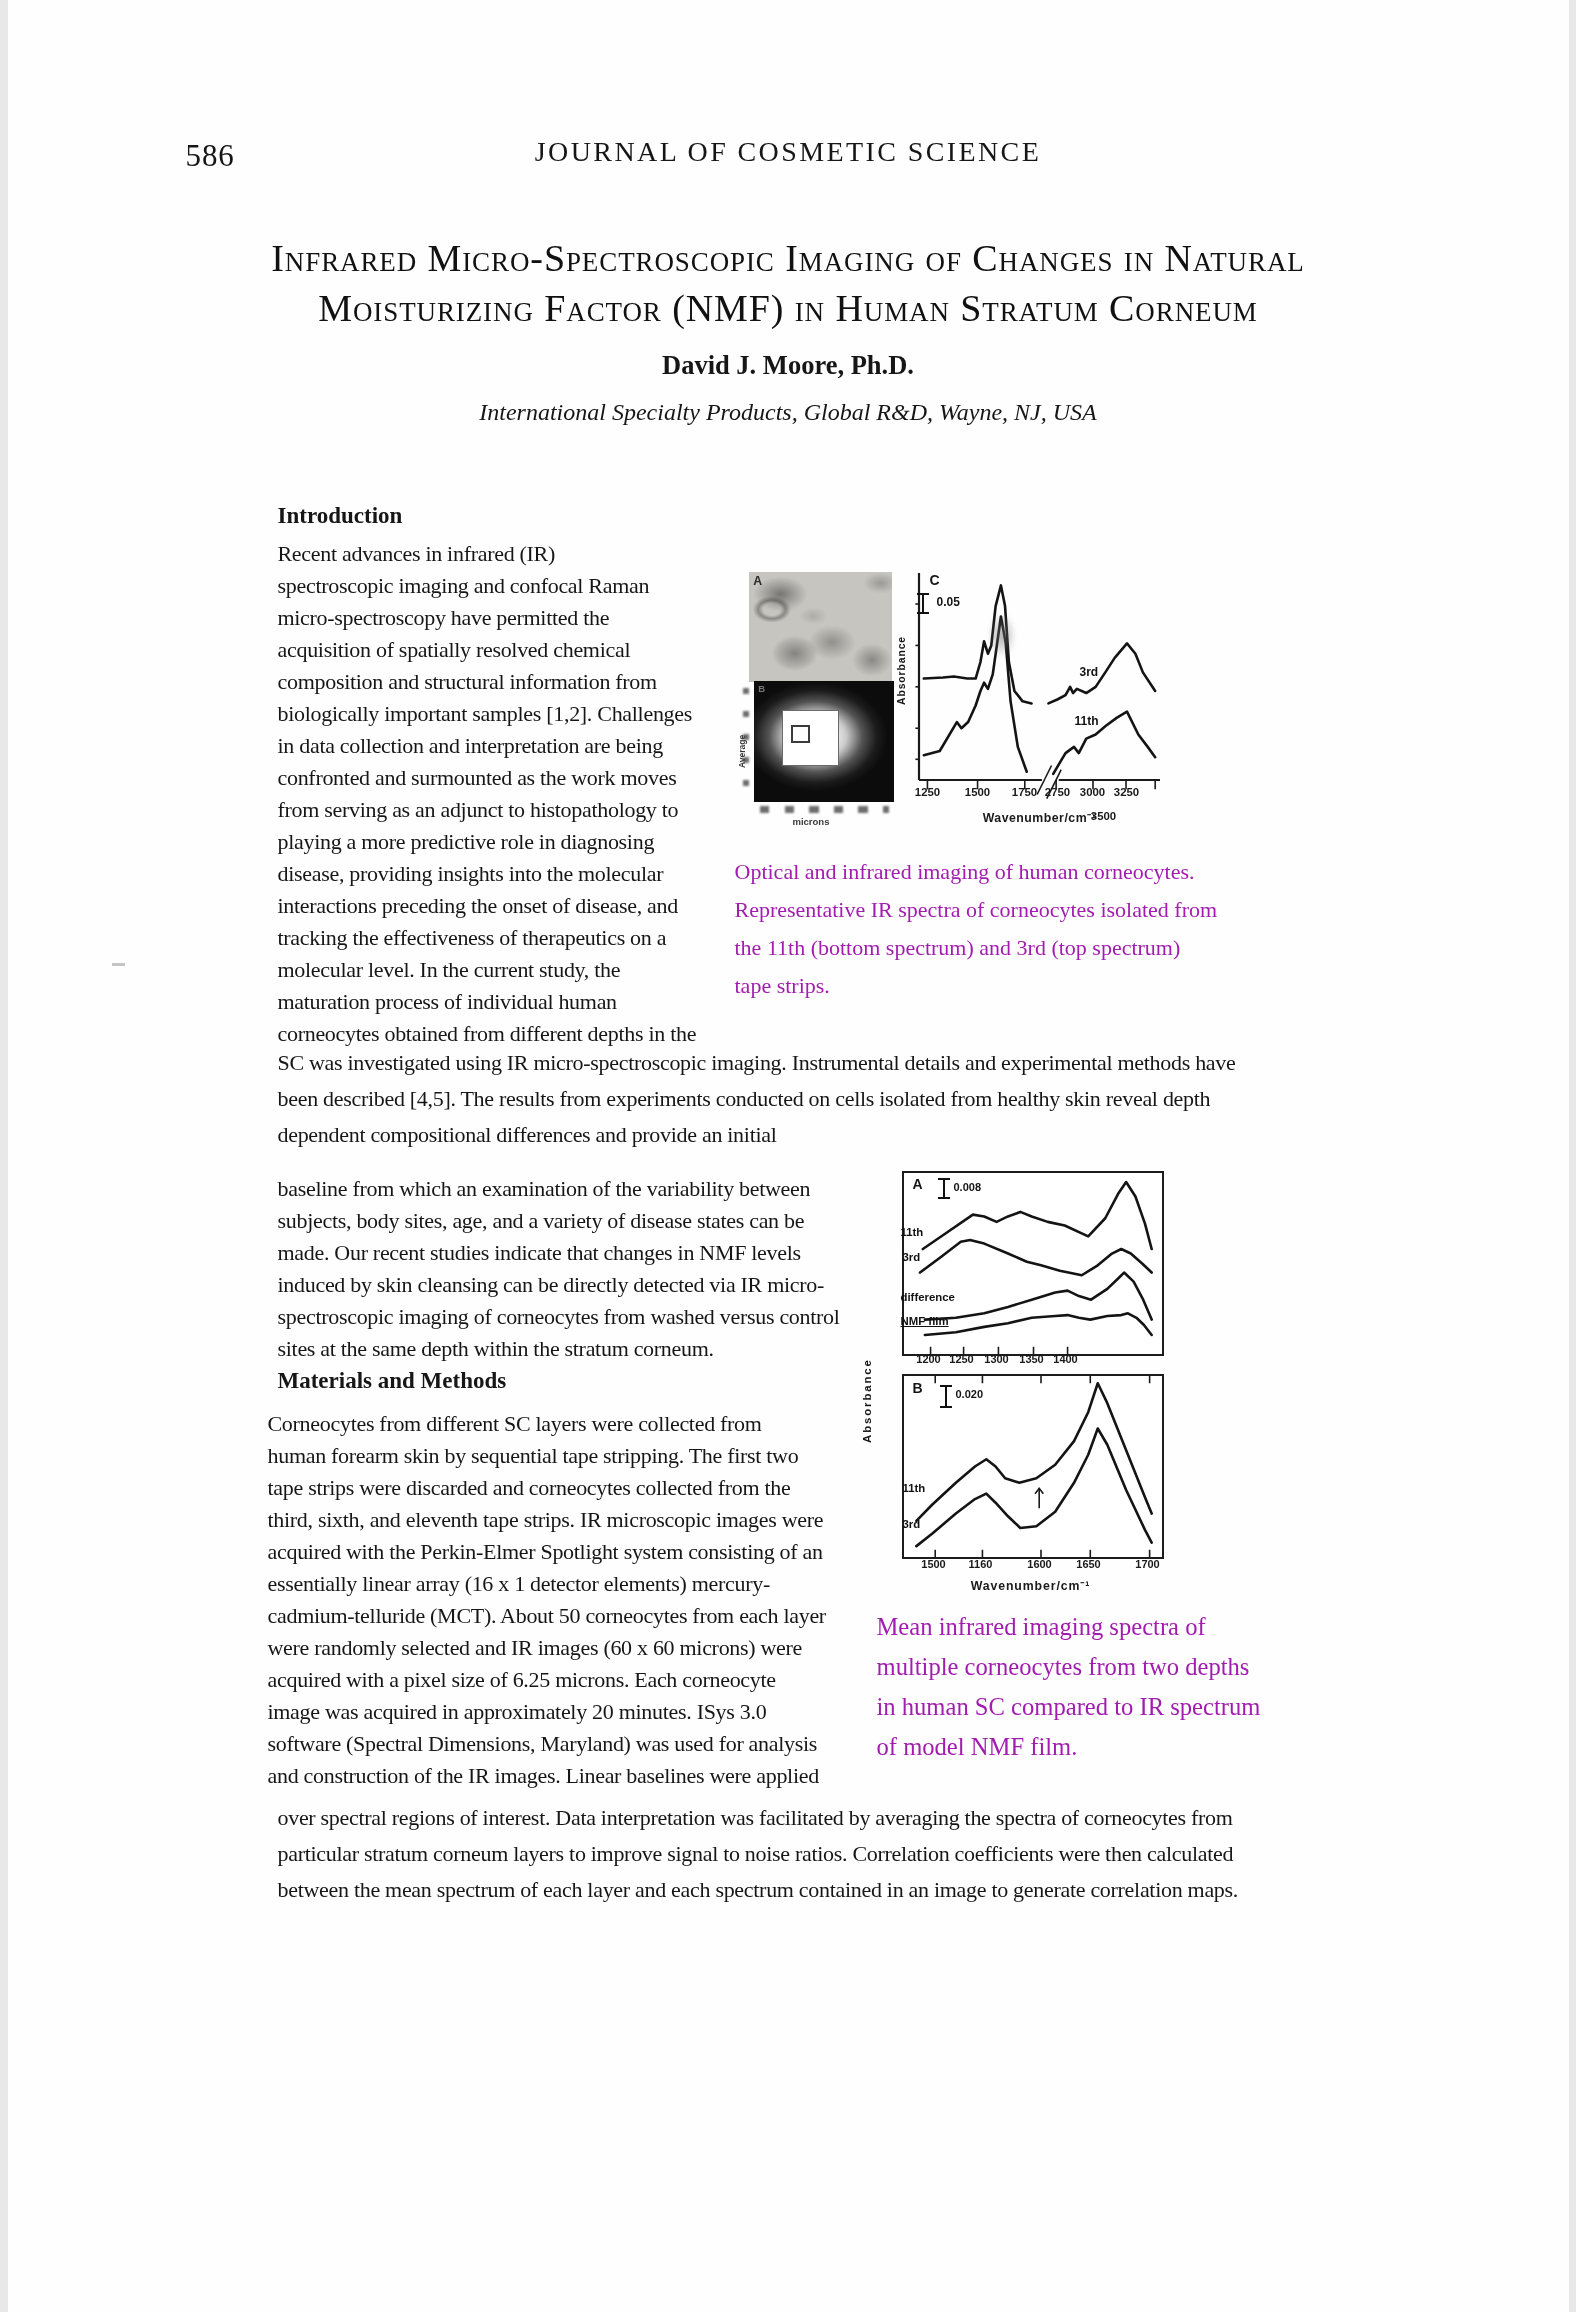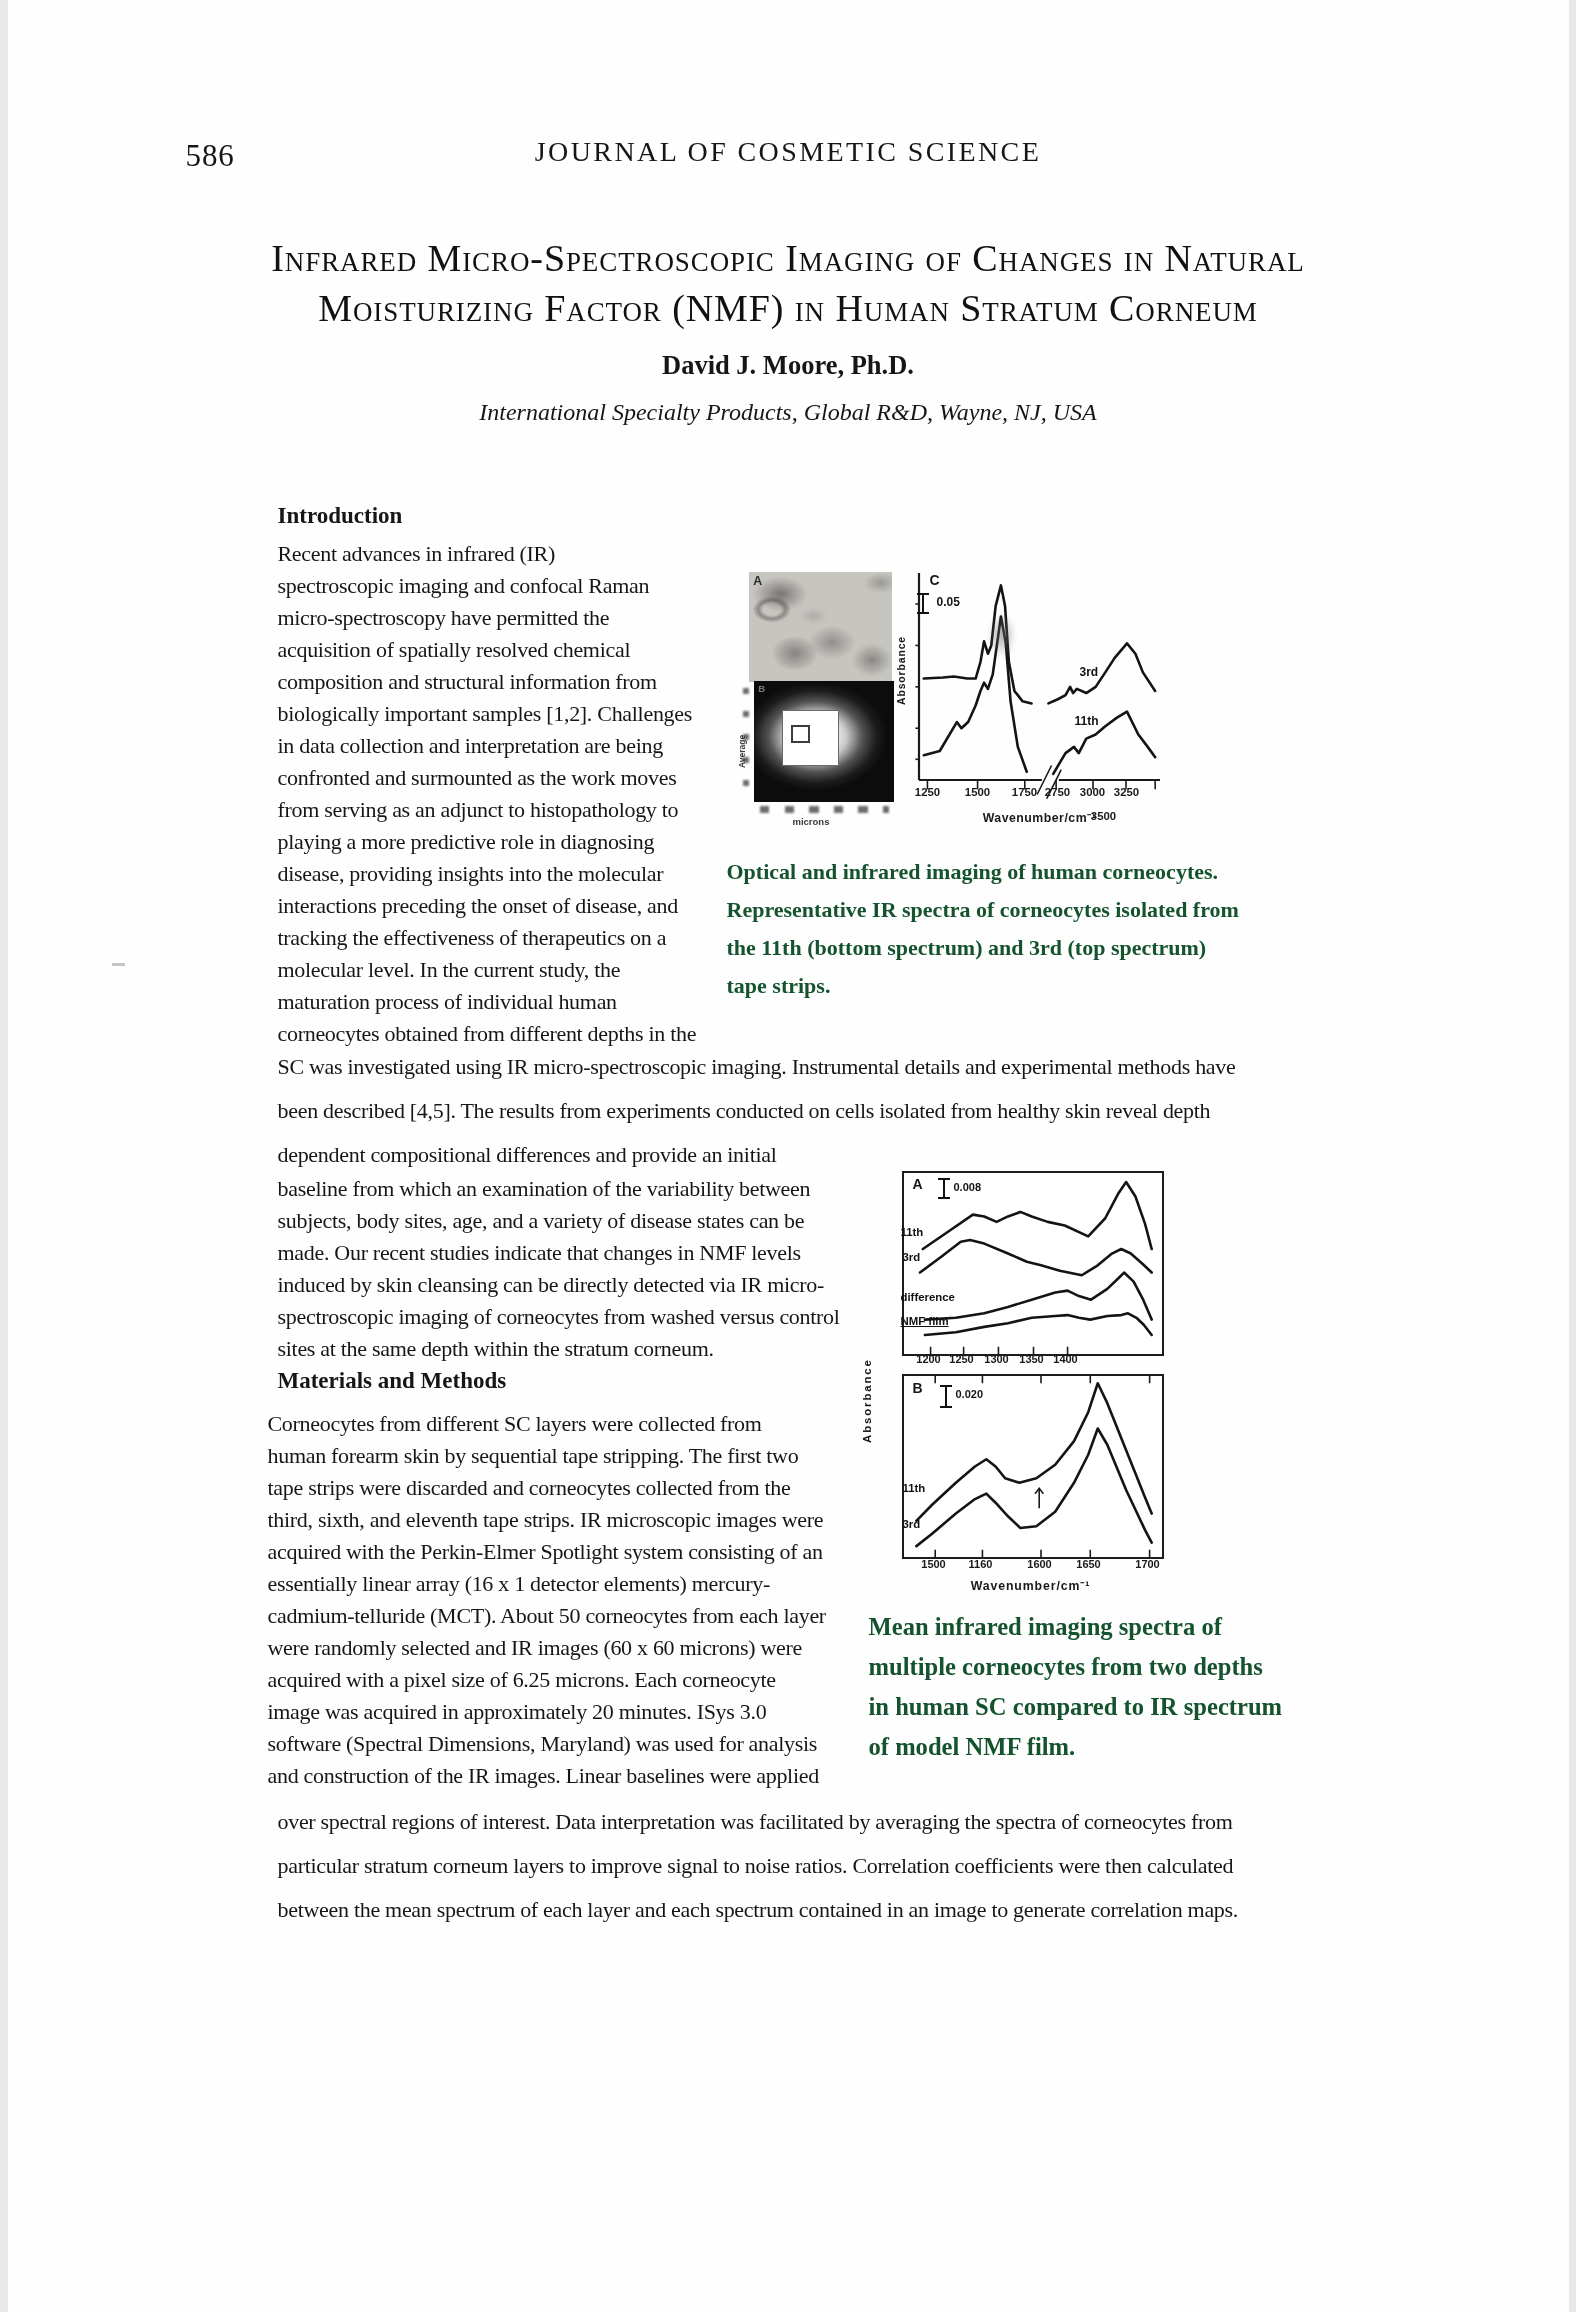--- a/index.html
+++ b/index.html
@@ -8,22 +8,22 @@
   .abs{position:absolute;}
   .centered{left:0;right:0;text-align:center;}
   .pre{white-space:pre;}
   .page-number{font-size:31px;letter-spacing:0.9px;}
   .journal-header{font-size:28px;letter-spacing:2.4px;}
   .title{font-size:38px;line-height:50px;font-variant:small-caps;letter-spacing:0.9px;color:#111;}
   .author{font-size:26.5px;font-weight:bold;}
   .affiliation{font-size:24px;font-style:italic;}
   .heading{font-size:23px;font-weight:bold;}
   .body-text{font-size:22px;line-height:32px;letter-spacing:-0.3px;}
-  .body-wide{line-height:44px;}
-  .figcap{font-size:22px;line-height:38px;font-weight:bold;white-space:pre;color:#14532d;}
+  .body-wide{line-height:36px;}
+  .figcap{font-size:22px;line-height:38px;font-weight:normal;white-space:pre;color:#a21caf;margin-left:8px;}
   .figcap2{font-size:24.6px;line-height:40px;}
   .figlabel{font-family:"Liberation Sans",sans-serif;font-weight:bold;color:#151515;}
   .tick{position:absolute;transform:translateX(-50%);font:bold 11.4px "Liberation Sans",sans-serif;color:#1a1a1a;filter:blur(0.2px);}
   .tick.small{font-size:11px;}
   .curve-label{position:absolute;font:bold 11.4px "Liberation Sans",sans-serif;color:#111;filter:blur(0.3px);}
   .rotated{transform:rotate(-90deg);transform-origin:left top;display:inline-block;}
   .plot{position:absolute;overflow:visible;}
   .ax{stroke:#1a1a1a;stroke-width:2.2;vector-effect:non-scaling-stroke;fill:none;}
   .ax.thin{stroke-width:1.6;}
   .curve{stroke:#141414;stroke-width:2.6;fill:none;vector-effect:non-scaling-stroke;

